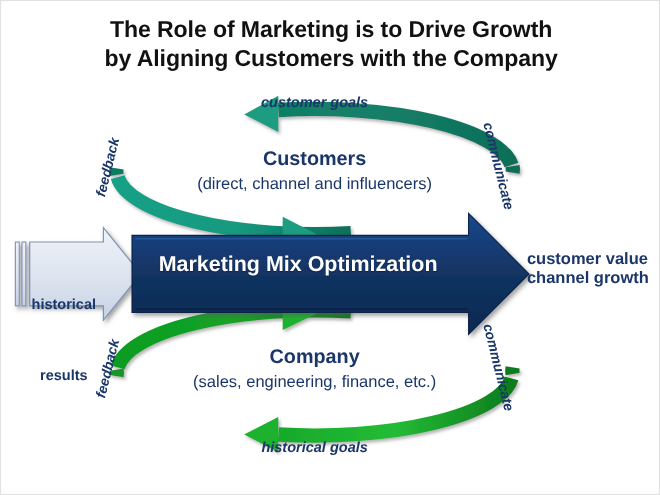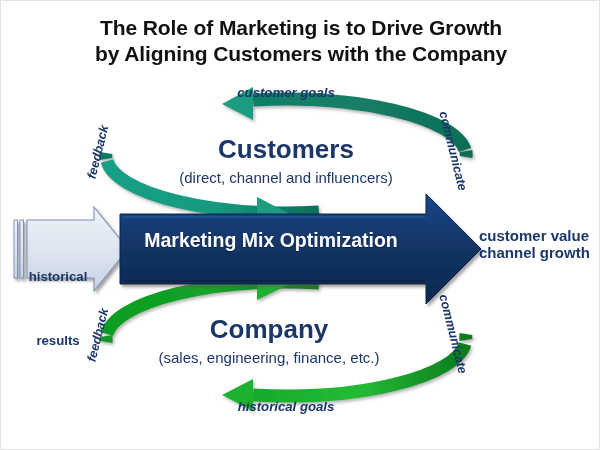--- a/index.html
+++ b/index.html
@@ -47,21 +47,21 @@
 
   
   .overlay { position: absolute; z-index: 6; }
 
   .loop-label {
     text-align: center;
     color: #1b3668;
     line-height: 1.22;
   }
   .loop-title {
-    font-size: 26px;
+    font-size: 18px;
     font-weight: bold;
     display: block;
   }
   .loop-sub {
     font-size: 15px;
     font-weight: normal;
     display: block;
     margin-top: 3px;
   }
 
@@ -230,21 +230,21 @@
 
   <div class="overlay loop-label" style="left:155px; top:133px; width:260px;">
     <span class="loop-title">Customers</span>
     <span class="loop-sub">(direct, channel and influencers)</span>
   </div>
 
   <div class="overlay side-label rot-feedback" style="left:62px; top:144px; width:70px; text-align:center;">feedback</div>
 
   <div class="overlay side-label rot-communicate" style="left:409px; top:143px; width:86px; text-align:center;">communicate</div>
 
-  <div class="overlay loop-label" style="left:138px; top:313px; width:260px;">
+  <div class="overlay loop-label" style="left:155px; top:313px; width:260px;">
     <span class="loop-title">Company</span>
     <span class="loop-sub">(sales, engineering, finance, etc.)</span>
   </div>
 
   <div class="overlay side-label rot-feedback" style="left:62px; top:327px; width:70px; text-align:center;">feedback</div>
 
   <div class="overlay side-label rot-communicate" style="left:409px; top:326px; width:86px; text-align:center;">communicate</div>
 
   <div class="overlay italic-label" style="left:180px; top:398px; width:210px;">historical goals</div>
 

